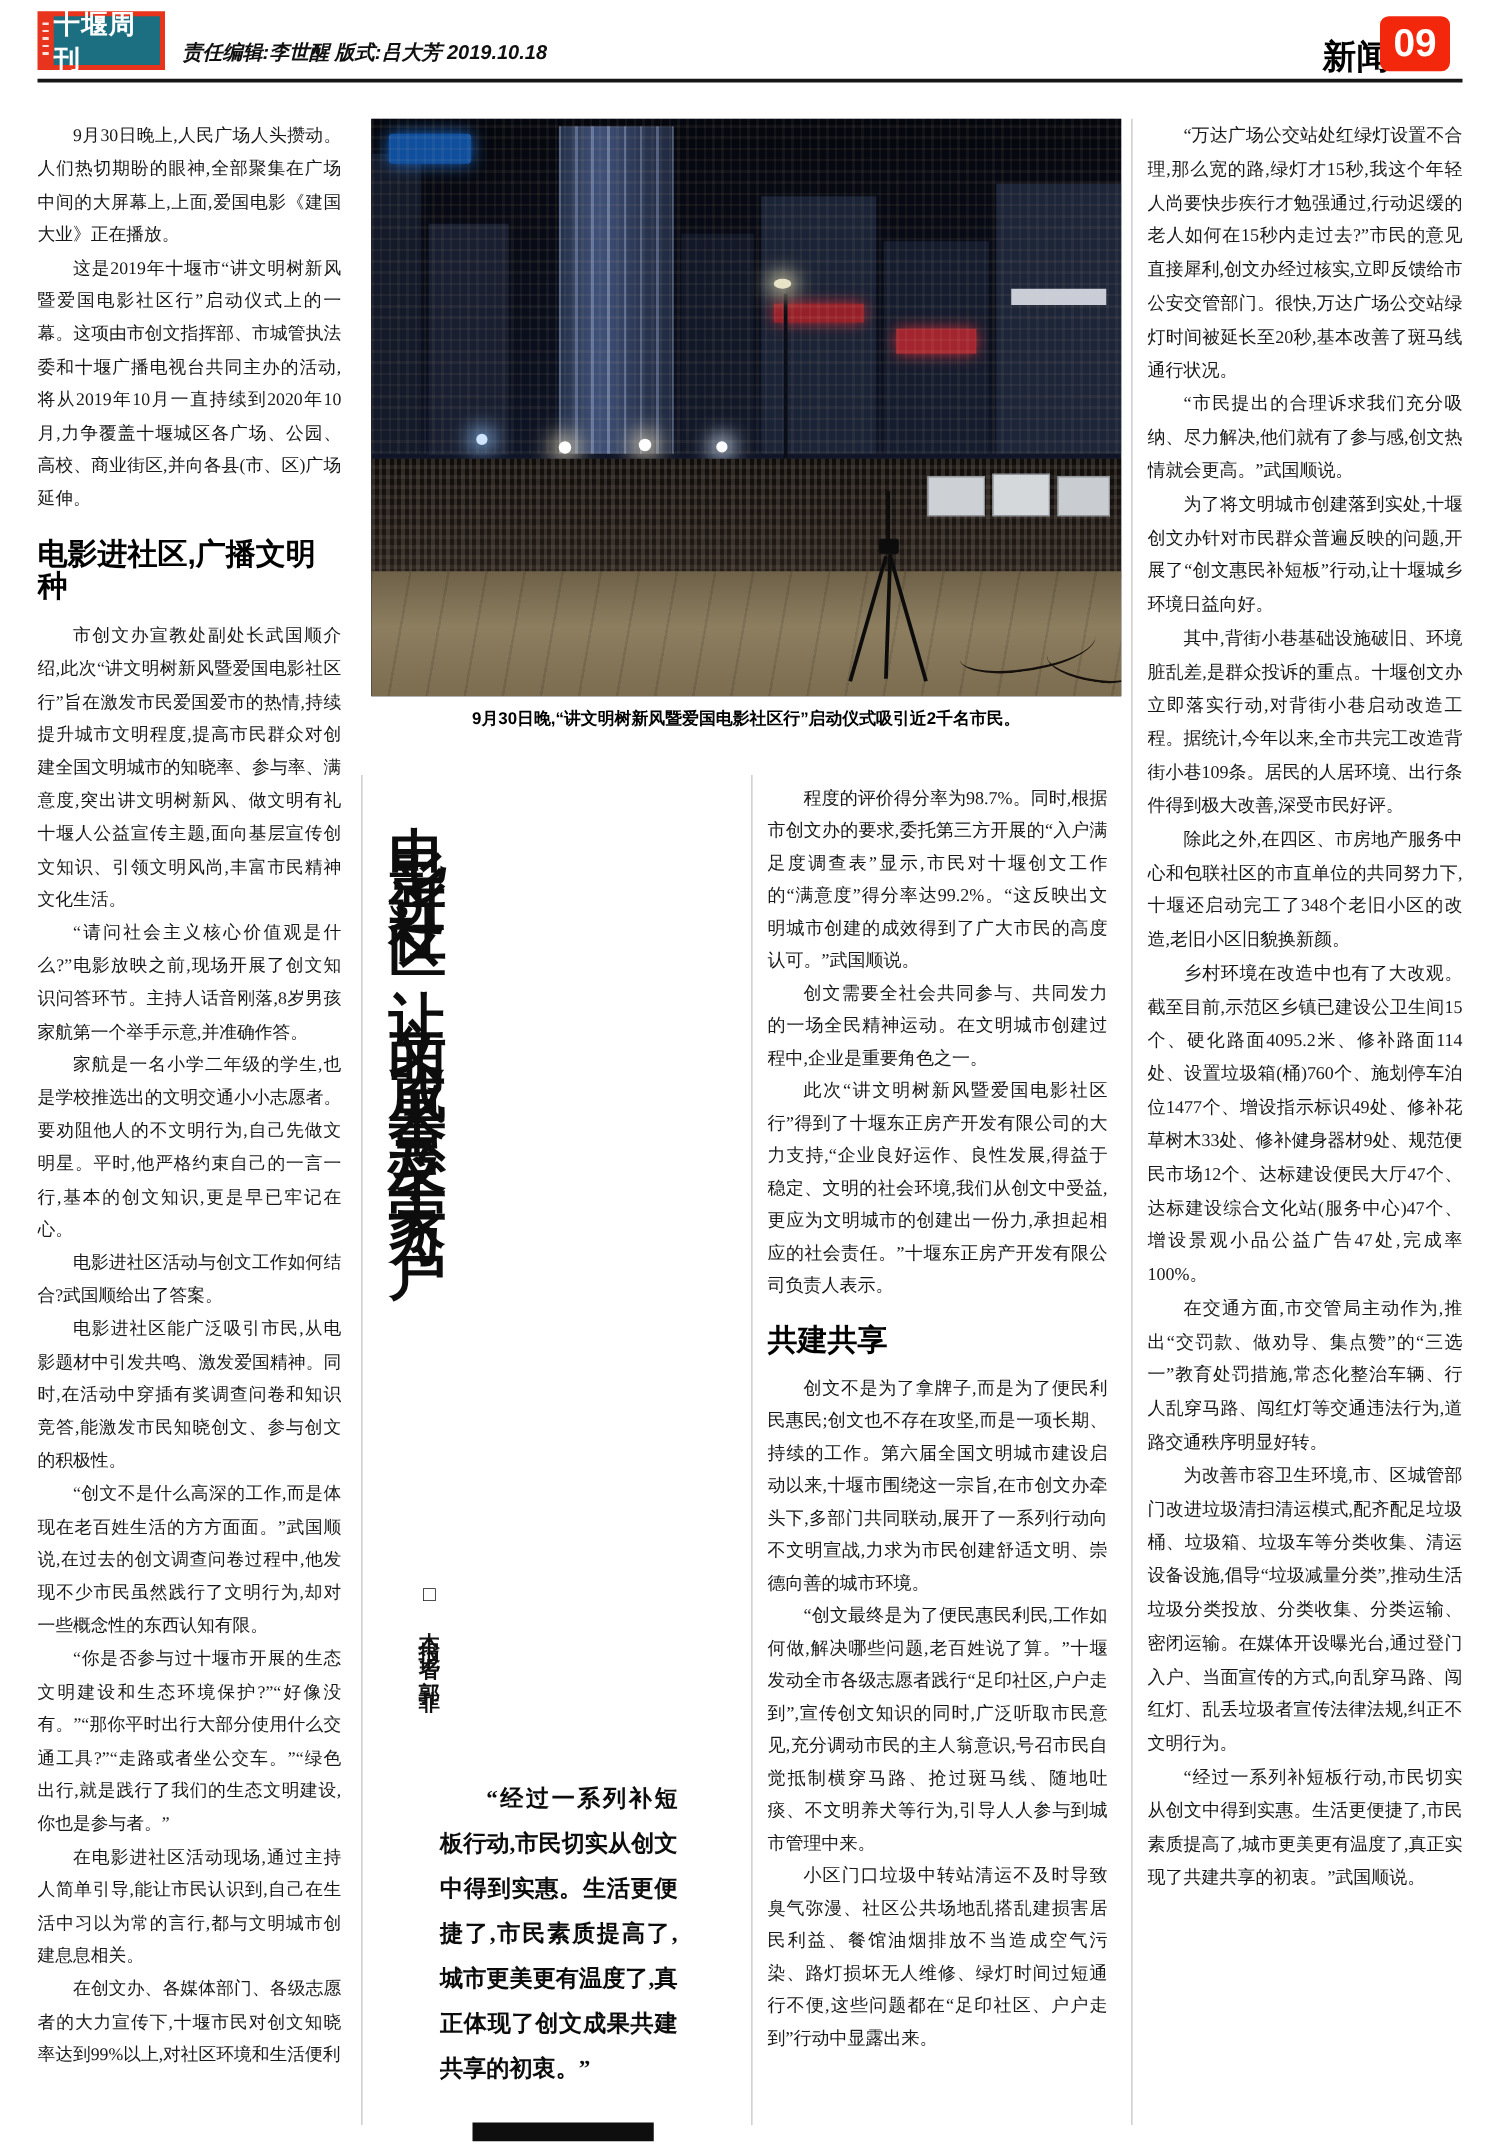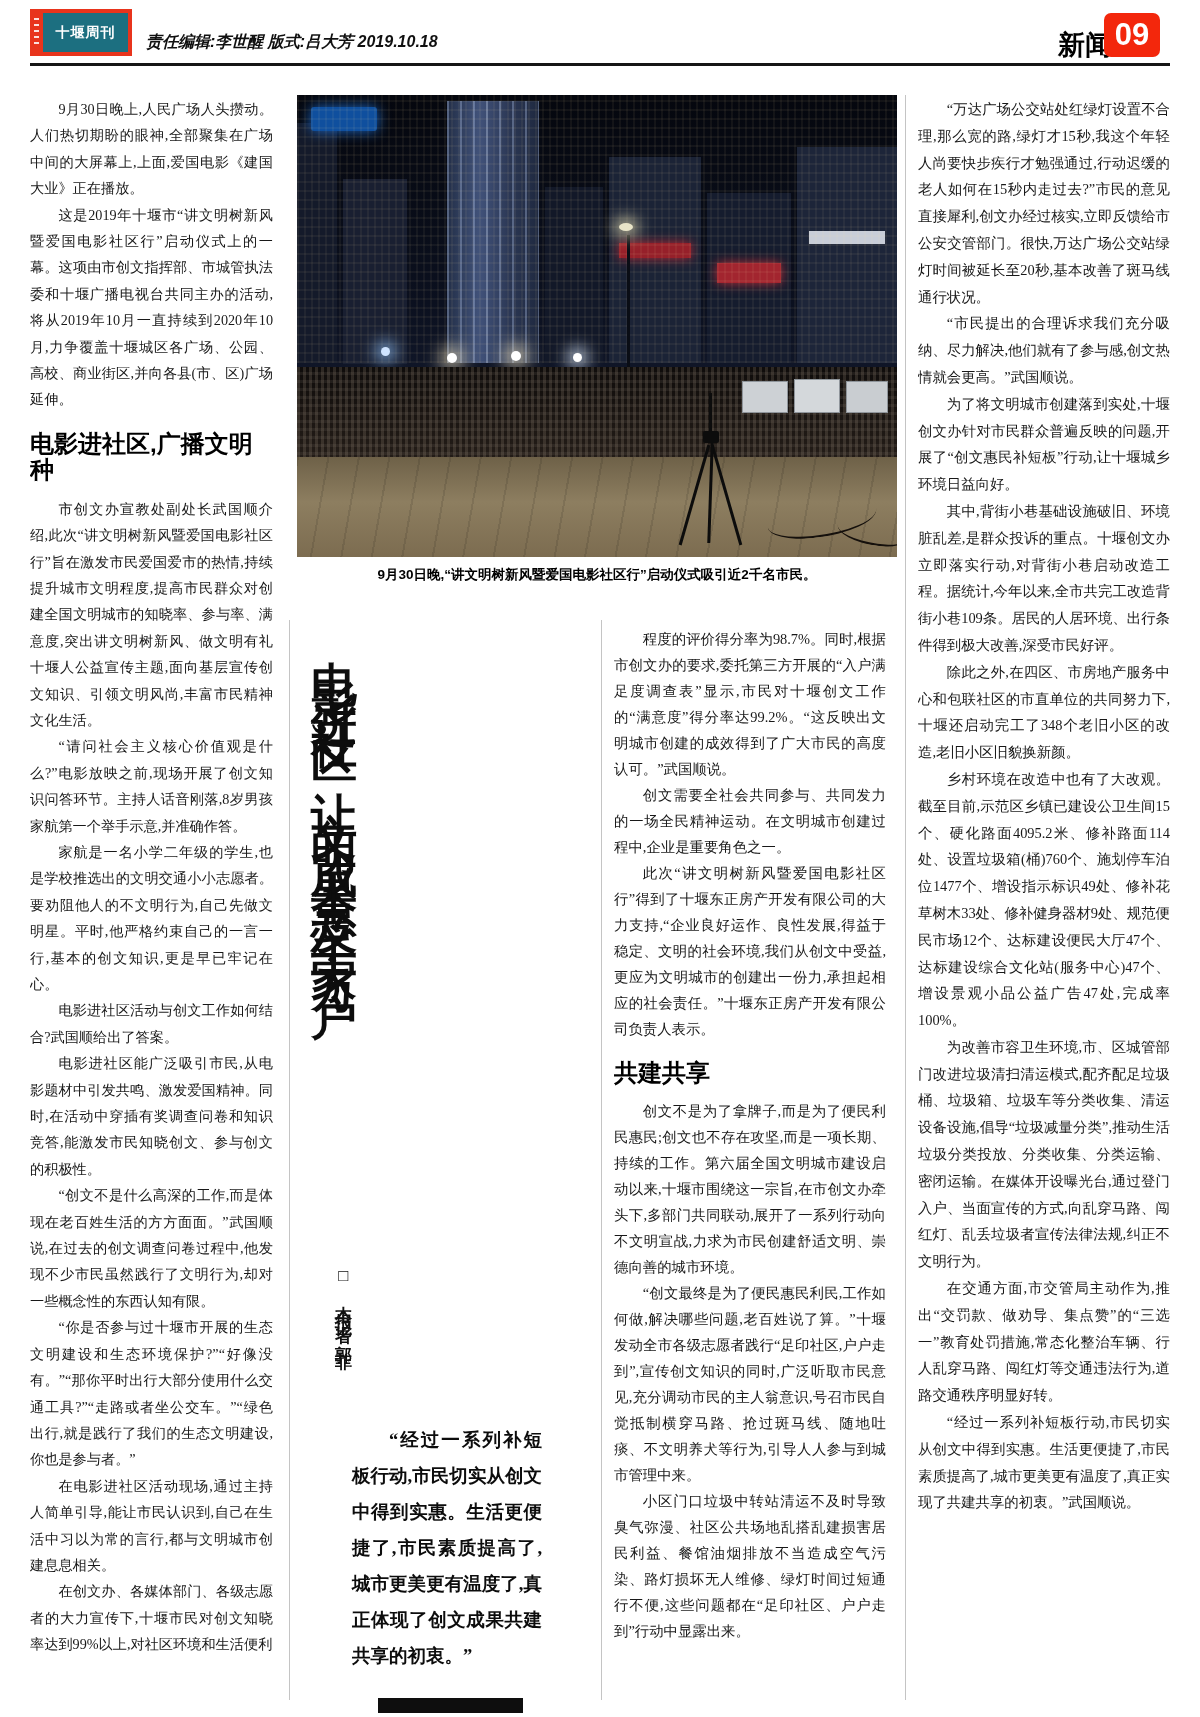--- a/index.html
+++ b/index.html
@@ -2,21 +2,21 @@
 <html><head>
 <meta charset="utf-8">
 <style>
   html,body{margin:0;padding:0;background:#e9e9e9;}
   #page{position:relative;width:1200px;height:1717px;background:#ffffff;margin:0 auto;overflow:hidden;
         font-family:"Liberation Serif","DejaVu Serif",serif;color:#181818;}
   
   .logo-box{position:absolute;left:30px;top:9px;width:102px;height:47px;background:#e8341c;}
   .logo-inner{position:absolute;left:13px;top:4px;right:4px;bottom:4px;background:#1c6f80;
               display:flex;align-items:center;justify-content:center;
-              color:#fff;font-weight:900;font-size:14px;letter-spacing:1px;font-family:"Liberation Serif",serif;}
+              color:#fff;font-weight:900;font-size:21px;letter-spacing:1px;font-family:"Liberation Serif",serif;}
   .logo-side{position:absolute;left:4px;top:9px;width:5px;height:29px;
              background:repeating-linear-gradient(180deg,#ffffff 0 2px,transparent 2px 6px);opacity:.85;}
   .meta{position:absolute;left:146px;top:32px;font-family:"Liberation Sans","DejaVu Sans",sans-serif;
         font-weight:bold;font-style:italic;font-size:16px;color:#101010;}
   .section-label{position:absolute;left:1058px;top:27px;font-family:Liberation Mono, monospace;
         font-weight:900;font-size:27px;color:#000;}
   .page-box{position:absolute;left:1104px;top:13px;width:56px;height:44px;background:#f3270c;border-radius:7px;
         color:#fff;font-family:"Liberation Sans",sans-serif;font-weight:700;font-size:31px;
         display:flex;align-items:center;justify-content:center;}
   .header-rule{position:absolute;left:30px;top:63px;width:1140px;height:3px;background:#161616;}
@@ -146,19 +146,19 @@
   </div>
 
   <div class="bodycol col-right">
     <div>
         <p class="para">“万达广场公交站处红绿灯设置不合理,那么宽的路,绿灯才15秒,我这个年轻人尚要快步疾行才勉强通过,行动迟缓的老人如何在15秒内走过去?”市民的意见直接犀利,创文办经过核实,立即反馈给市公安交管部门。很快,万达广场公交站绿灯时间被延长至20秒,基本改善了斑马线通行状况。</p>
         <p class="para">“市民提出的合理诉求我们充分吸纳、尽力解决,他们就有了参与感,创文热情就会更高。”武国顺说。</p>
         <p class="para">为了将文明城市创建落到实处,十堰创文办针对市民群众普遍反映的问题,开展了“创文惠民补短板”行动,让十堰城乡环境日益向好。</p>
         <p class="para">其中,背街小巷基础设施破旧、环境脏乱差,是群众投诉的重点。十堰创文办立即落实行动,对背街小巷启动改造工程。据统计,今年以来,全市共完工改造背街小巷109条。居民的人居环境、出行条件得到极大改善,深受市民好评。</p>
         <p class="para">除此之外,在四区、市房地产服务中心和包联社区的市直单位的共同努力下,十堰还启动完工了348个老旧小区的改造,老旧小区旧貌换新颜。</p>
         <p class="para">乡村环境在改造中也有了大改观。截至目前,示范区乡镇已建设公卫生间15个、硬化路面4095.2米、修补路面114处、设置垃圾箱(桶)760个、施划停车泊位1477个、增设指示标识49处、修补花草树木33处、修补健身器材9处、规范便民市场12个、达标建设便民大厅47个、达标建设综合文化站(服务中心)47个、增设景观小品公益广告47处,完成率100%。</p>
+        <p class="para">在交通方面,市交管局主动作为,推出“交罚款、做劝导、集点赞”的“三选一”教育处罚措施,常态化整治车辆、行人乱穿马路、闯红灯等交通违法行为,道路交通秩序明显好转。</p>
         <p class="para">为改善市容卫生环境,市、区城管部门改进垃圾清扫清运模式,配齐配足垃圾桶、垃圾箱、垃圾车等分类收集、清运设备设施,倡导“垃圾减量分类”,推动生活垃圾分类投放、分类收集、分类运输、密闭运输。在媒体开设曝光台,通过登门入户、当面宣传的方式,向乱穿马路、闯红灯、乱丢垃圾者宣传法律法规,纠正不文明行为。</p>
-        <p class="para">在交通方面,市交管局主动作为,推出“交罚款、做劝导、集点赞”的“三选一”教育处罚措施,常态化整治车辆、行人乱穿马路、闯红灯等交通违法行为,道路交通秩序明显好转。</p>
         <p class="para">“经过一系列补短板行动,市民切实从创文中得到实惠。生活更便捷了,市民素质提高了,城市更美更有温度了,真正实现了共建共享的初衷。”武国顺说。</p>
       </div>
   </div>
 
 </div>
 
 </body></html>

